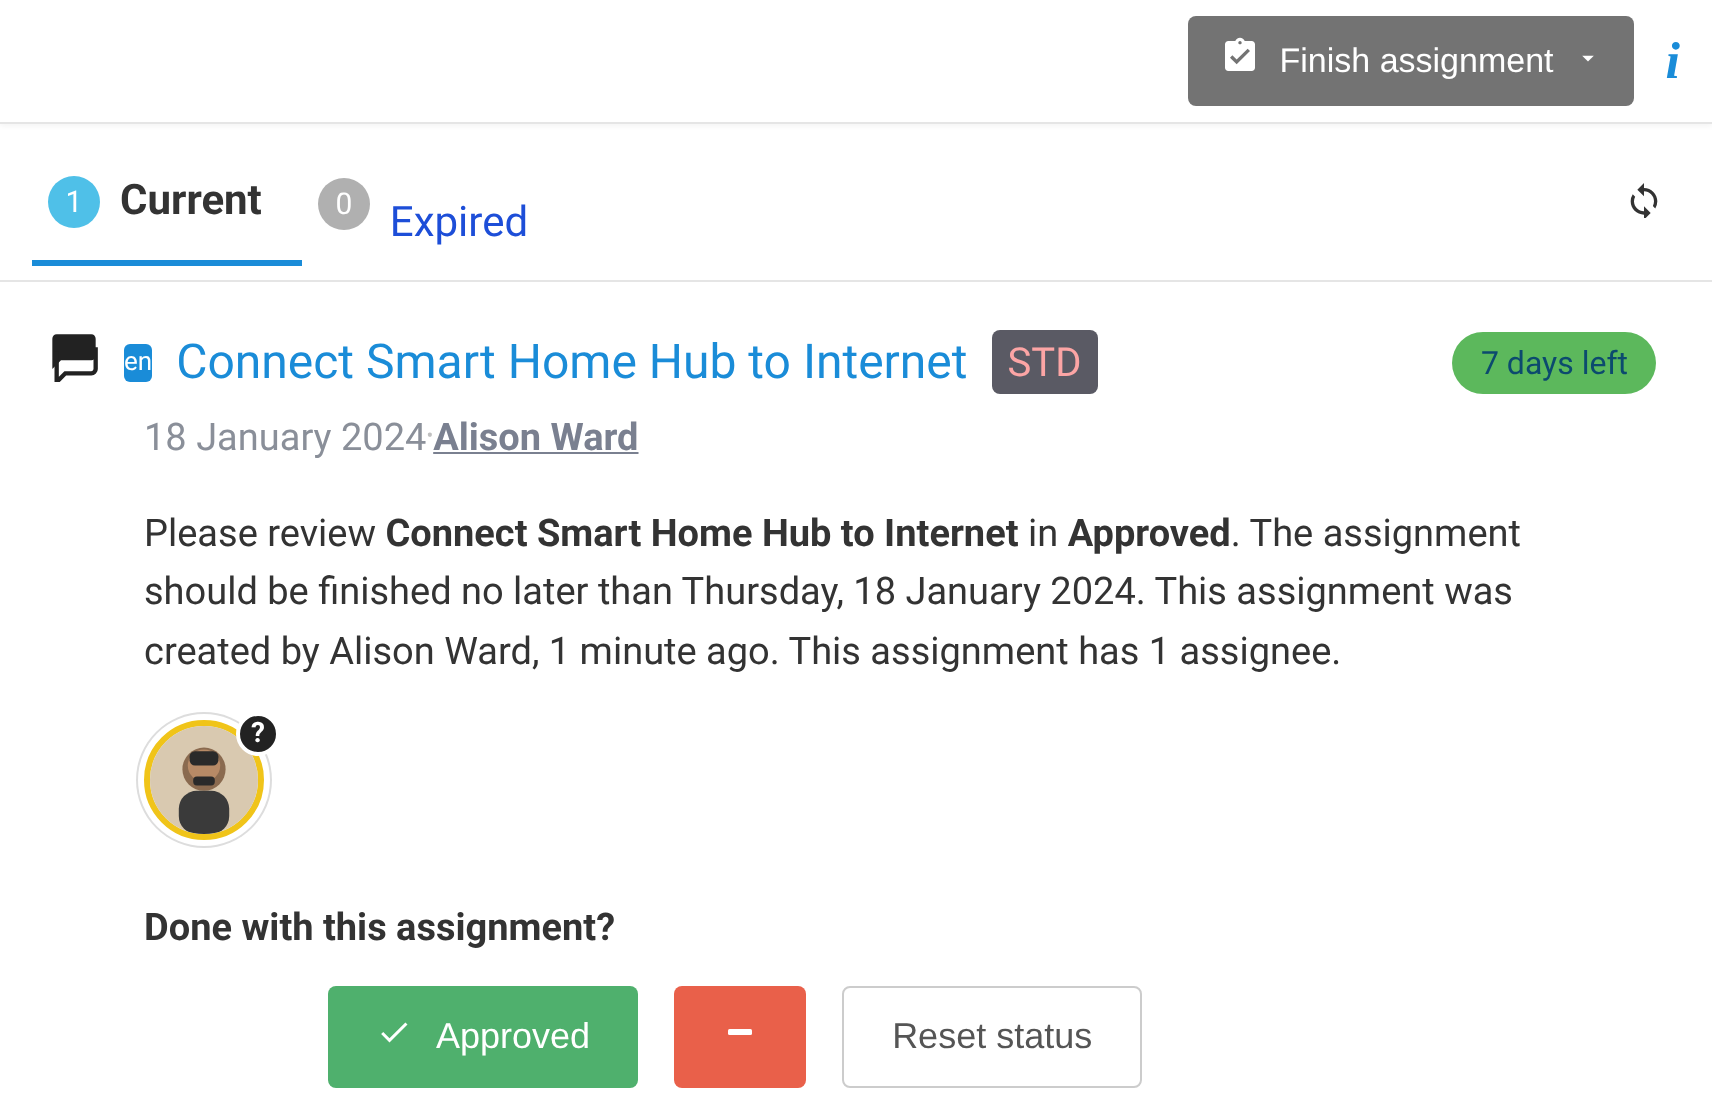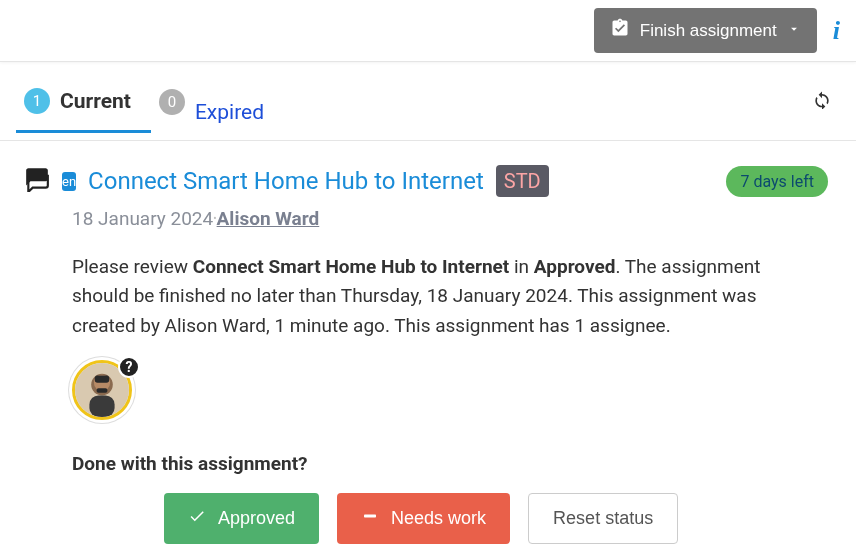--- a/index.html
+++ b/index.html
@@ -285,19 +285,18 @@
           </svg>
       </span>
       <span>Approved</span>
     </button>
     <button class="btn btn-needs">
       <span>
         <svg width="18" height="18" viewBox="0 0 24 24" fill="#fff">
             <rect x="4" y="10" width="16" height="4" rx="1"></rect>
           </svg>
       </span>
-      <span>Needs work</span>
     </button>
     <button class="btn btn-reset">
       <span>Reset status</span>
     </button>
   </div>
 </div>
 
 </body></html>

